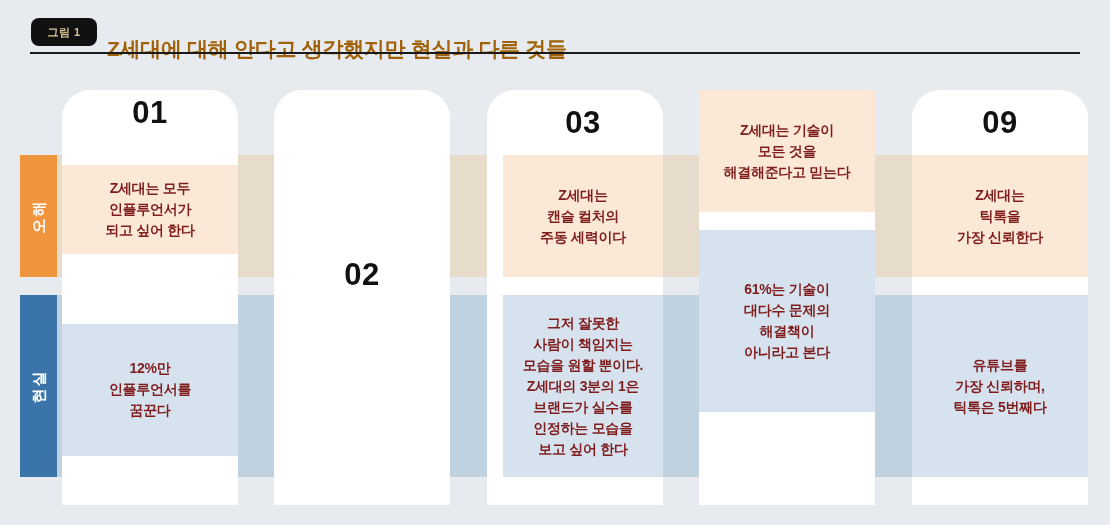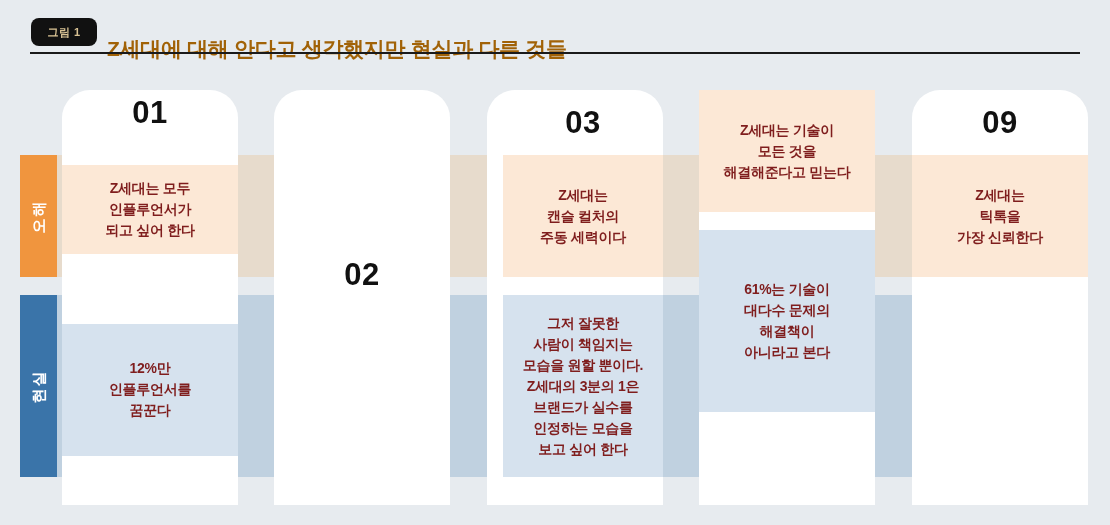--- a/index.html
+++ b/index.html
@@ -171,16 +171,19 @@
 아니라고 본다</div>
     <div class="cell bottom"></div>
   </div>
 
   <div class="col c5">
     <div class="col-number">09</div>
     <div class="cell myth">Z세대는
 틱톡을
 가장 신뢰한다</div>
     <div class="cell spacer"></div>
+    <div class="cell reality">유튜브를
+가장 신뢰하며,
+틱톡은 5번째다</div>
     <div class="cell bottom"></div>
   </div>
 
 </div>
 
 </body></html>

